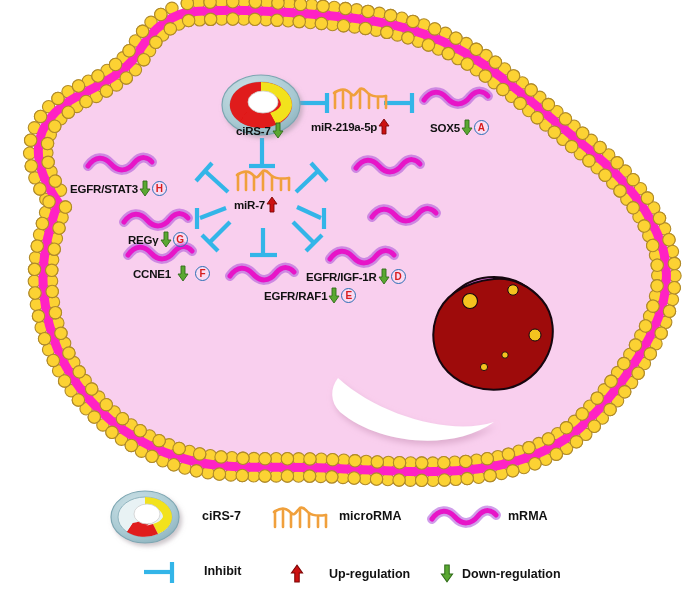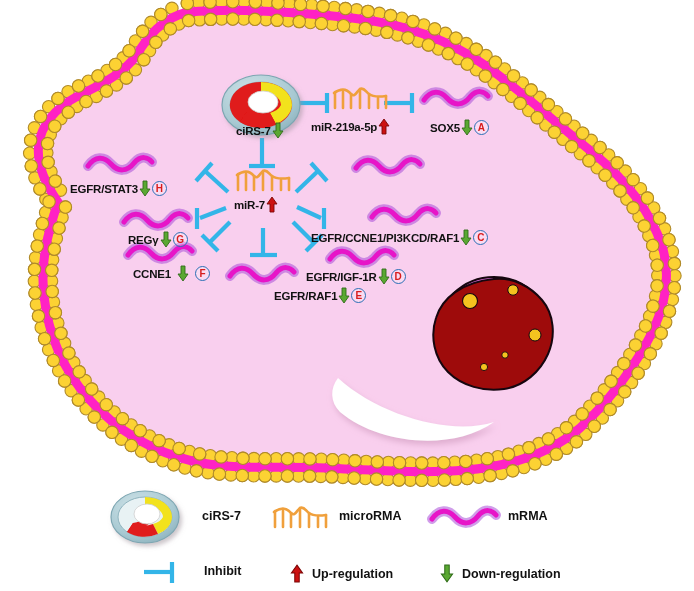--- a/index.html
+++ b/index.html
@@ -700,37 +700,30 @@
   </div>
 
   <div class="node" style="left:234px;top:196px;">
     <span class="nodetext">miR-7</span>
     <svg width="12" height="17" viewBox="0 0 12 17">
       <path d="M6,1 L11,8 L8,8 L8,16 L4,16 L4,8 L1,8 Z" fill="#cc1111" stroke="#7a0707" stroke-width="0.9"></path>
     </svg>
   </div>
 
 
-  <div class="node" style="left:311px;top:229px;">
-    <span class="nodetext">EGFR/CCNE1/PI3KCD/RAF1</span>
-    <svg width="12" height="17" viewBox="0 0 12 17">
-      <path d="M4,1 L8,1 L8,9 L11,9 L6,16 L1,9 L4,9 Z" fill="#5aa832" stroke="#2f6b18" stroke-width="0.9"></path>
-    </svg>
-    <span class="tag">C</span>
-  </div>
 
   <div class="node" style="left:306px;top:268px;">
     <span class="nodetext">EGFR/IGF-1R</span>
     <svg width="12" height="17" viewBox="0 0 12 17">
       <path d="M4,1 L8,1 L8,9 L11,9 L6,16 L1,9 L4,9 Z" fill="#5aa832" stroke="#2f6b18" stroke-width="0.9"></path>
     </svg>
     <span class="tag">D</span>
   </div>
 
-  <div class="node" style="left:234px;top:287px;padding-left:40px;">
+  <div class="node" style="left:224px;top:287px;padding-left:40px;">
     <span class="nodetext">EGFR/RAF1</span>
     <svg width="12" height="17" viewBox="0 0 12 17">
       <path d="M4,1 L8,1 L8,9 L11,9 L6,16 L1,9 L4,9 Z" fill="#5aa832" stroke="#2f6b18" stroke-width="0.9"></path>
     </svg>
     <span class="tag">E</span>
   </div>
 
   <div class="node" style="left:133px;top:265px;gap:6px;">
     <span class="nodetext">CCNE1</span>
     <svg width="12" height="17" viewBox="0 0 12 17">
@@ -783,21 +776,21 @@
     <span class="legtext">microRMA</span>
   </div>
   <div class="legend-row" style="left:508px;top:509px;">
     <span class="legtext">mRMA</span>
   </div>
 
   <div class="legend-row" style="left:204px;top:564px;">
     <span class="legtext">Inhibit</span>
   </div>
 
-  <div class="legend-row" style="left:290px;top:564px;gap:8px;">
+  <div class="legend-row" style="left:290px;top:564px;gap:25px;">
     <svg width="14" height="19" viewBox="0 0 12 17">
       <path d="M6,1 L11,8 L8,8 L8,16 L4,16 L4,8 L1,8 Z" fill="#cc1111" stroke="#7a0707" stroke-width="0.9"></path>
     </svg>
     <span class="legtext">Up-regulation</span>
   </div>
 
   <div class="legend-row" style="left:440px;top:564px;gap:8px;align-items:center;">
     <svg width="14" height="19" viewBox="0 0 12 17">
       <path d="M4,1 L8,1 L8,9 L11,9 L6,16 L1,9 L4,9 Z" fill="#5aa832" stroke="#2f6b18" stroke-width="0.9"></path>
     </svg>

